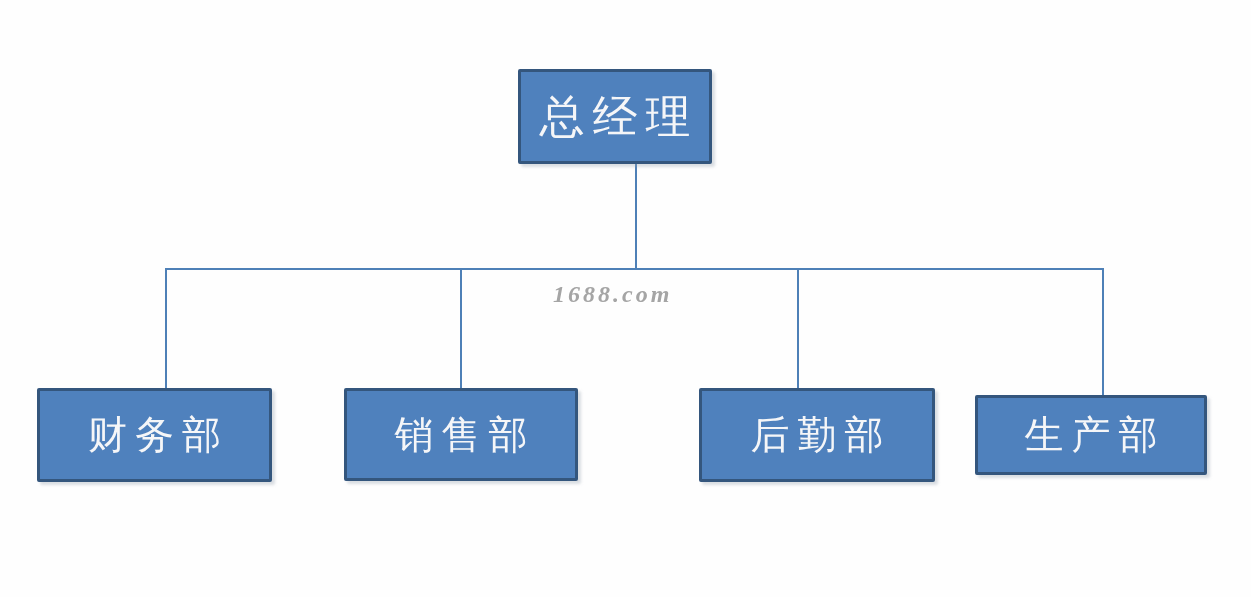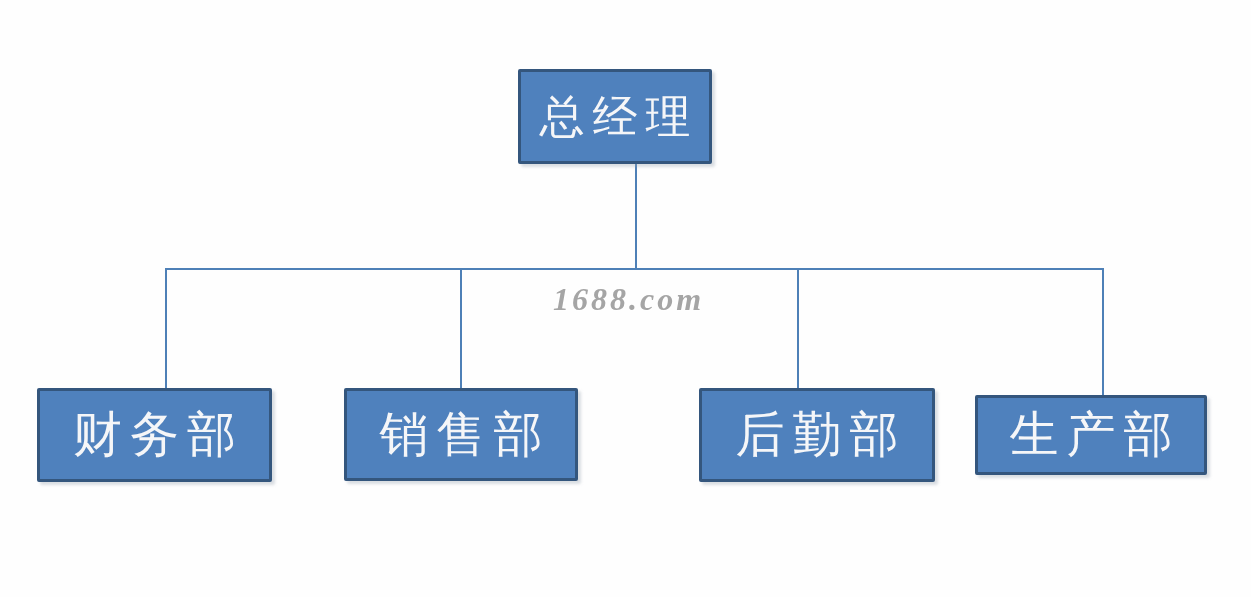--- a/index.html
+++ b/index.html
@@ -33,41 +33,41 @@
     letter-spacing: 8px;
     text-indent: 8px; 
     white-space: nowrap;
   }
   .node-root {
     left: 518px; top: 56px;
     width: 194px; height: 95px;
     font-size: 45px;
     margin-top: 13px;
   }
-  .node-child { font-size: 49px; }
+  .node-child { font-size: 39px; }
   .node-finance    { left: 37px;  top: 388px; width: 235px; height: 94px; }
   .node-sales      { left: 344px; top: 388px; width: 234px; height: 93px; align-items: center; }
   .node-logistics  { left: 699px; top: 388px; width: 236px; height: 94px; }
   .node-production { left: 975px; top: 395px; width: 232px; height: 80px; }
   .line {
     position: absolute;
     background: var(--connector);
   }
   .line-v { width: 2px; }
   .line-h { height: 2px; }
   .conn-root-v   { left: 635px;  top: 151px; height: 118px; }
   .conn-h        { left: 165px;  top: 268px; width: 939px; }
   .conn-drop-1   { left: 165px;  top: 268px; height: 121px; }
   .conn-drop-2   { left: 460px;  top: 268px; height: 121px; }
   .conn-drop-3   { left: 797px;  top: 268px; height: 121px; }
   .conn-drop-4   { left: 1102px; top: 268px; height: 128px; }
   .watermark {
     position: absolute;
     left: 553px; top: 281px;
-    font-size: 32px;
+    font-size: 24px;
     font-style: italic;
     font-weight: bold;
     color: var(--watermark);
     opacity: 0.8;
     letter-spacing: 3px;
     text-shadow: 1px 1px 0 rgba(255,255,255,0.9);
     font-family: "Liberation Serif", "DejaVu Serif", serif;
   }
 </style>
 </head>

